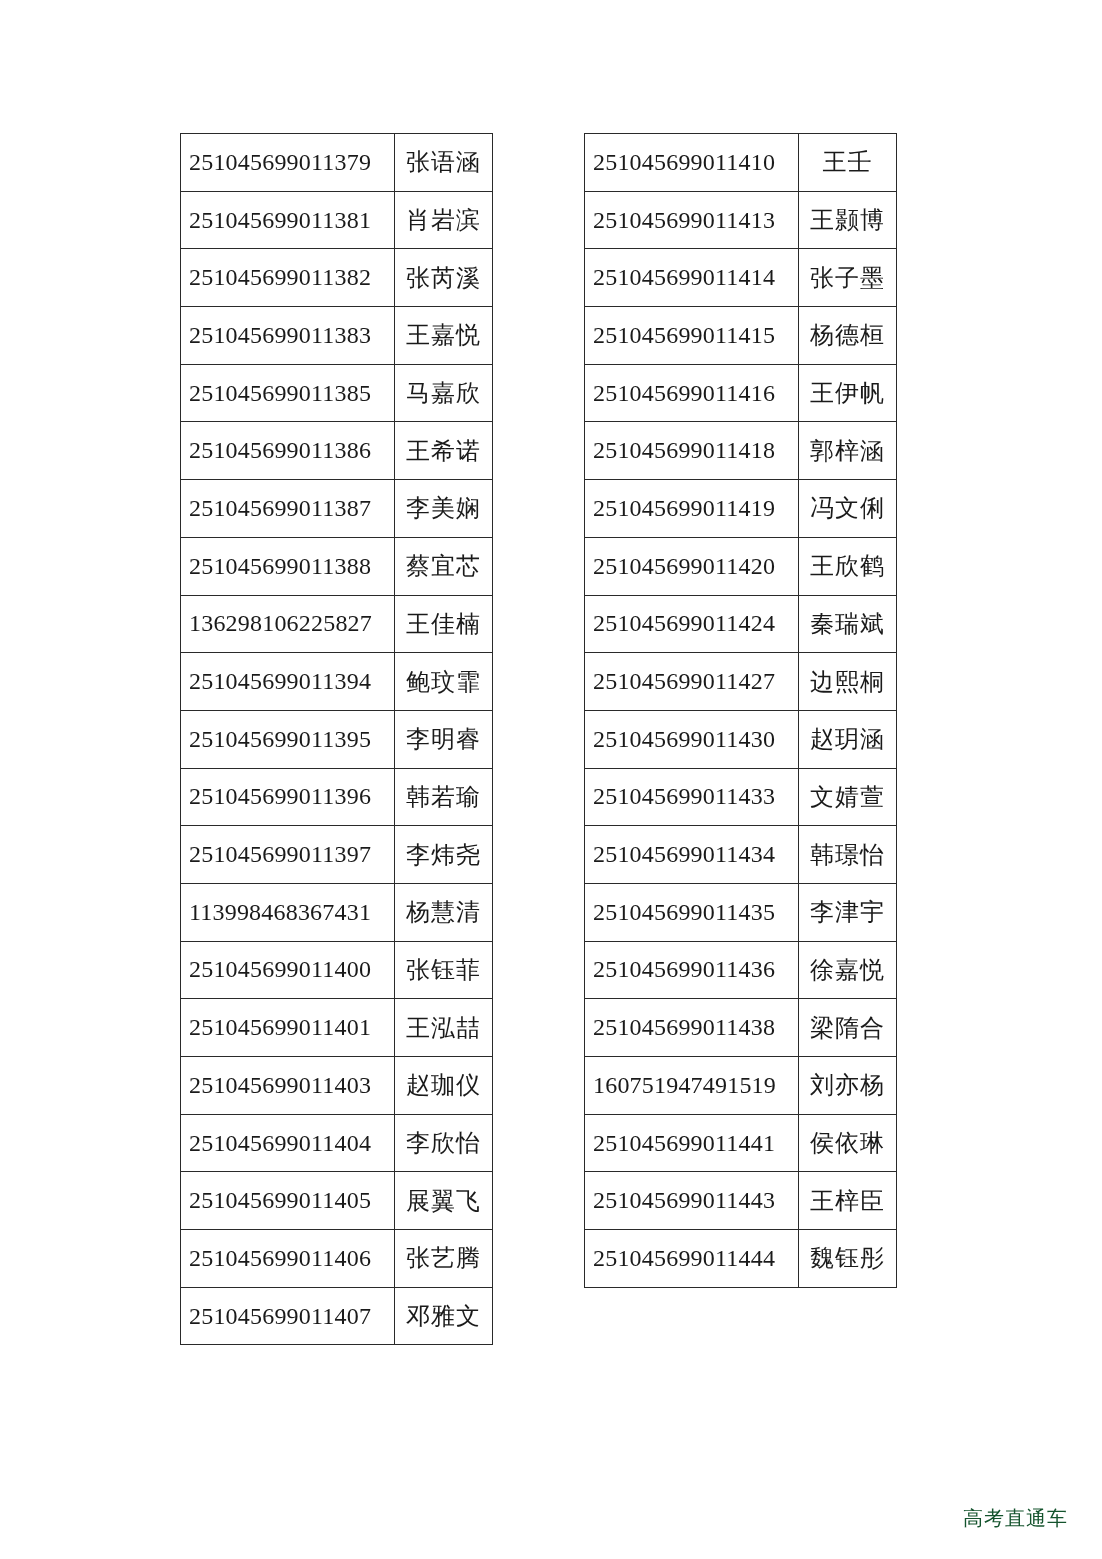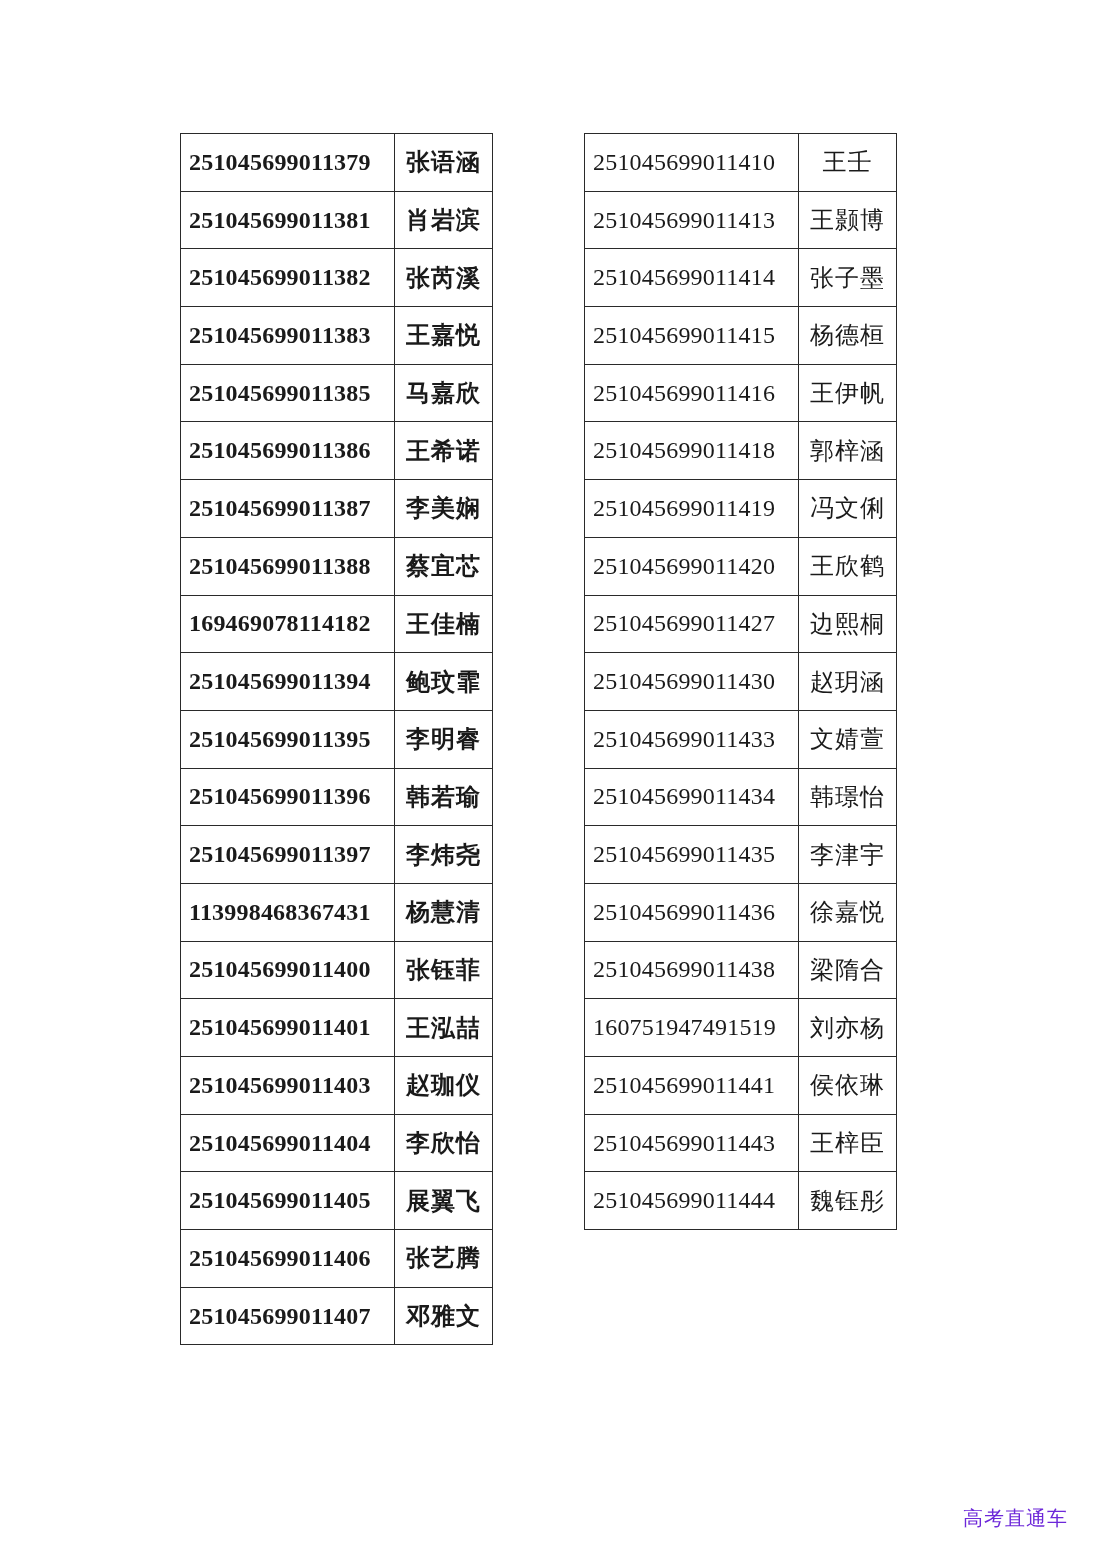--- a/index.html
+++ b/index.html
@@ -20,21 +20,21 @@
     left: 0; top: 0;
     width: 1102px;
     height: 1559px;
   }
   table.roster {
     position: absolute;
     top: 133px;
     border-collapse: collapse;
     table-layout: fixed;
   }
-  table.roster.left { left: 180px; font-weight: bold; }
+  table.roster.left { left: 180px; }
   table.roster.right { left: 584px; }
   table.roster td {
     border: 1.3px solid #2a2a2a;
     height: 57.7px;
     padding: 0;
     vertical-align: middle;
     white-space: nowrap;
     overflow: hidden;
   }
   table.roster td.id {
@@ -52,21 +52,21 @@
     text-align: center;
     box-sizing: border-box;
     letter-spacing: 1px;
   }
   .watermark {
     position: absolute;
     left: 963px;
     top: 1505px;
     font-family: Liberation Sans, sans-serif;
     font-size: 20px;
-    color: #6d28d9;
+    color: #14532d;
     letter-spacing: 1px;
   }
 </style>
 </head>
 <body>
 
 <div class="page">
 
   <table class="roster left">
     <tbody id="left-body">
@@ -96,21 +96,21 @@
         </tr>
         <tr>
           <td class="id">251045699011387</td>
           <td class="name">李美娴</td>
         </tr>
         <tr>
           <td class="id">251045699011388</td>
           <td class="name">蔡宜芯</td>
         </tr>
         <tr>
-          <td class="id">169469078114182</td>
+          <td class="id">136298106225827</td>
           <td class="name">王佳楠</td>
         </tr>
         <tr>
           <td class="id">251045699011394</td>
           <td class="name">鲍玟霏</td>
         </tr>
         <tr>
           <td class="id">251045699011395</td>
           <td class="name">李明睿</td>
         </tr>
@@ -185,20 +185,24 @@
         </tr>
         <tr>
           <td class="id">251045699011419</td>
           <td class="name">冯文俐</td>
         </tr>
         <tr>
           <td class="id">251045699011420</td>
           <td class="name">王欣鹤</td>
         </tr>
         <tr>
+          <td class="id">251045699011424</td>
+          <td class="name">秦瑞斌</td>
+        </tr>
+        <tr>
           <td class="id">251045699011427</td>
           <td class="name">边熙桐</td>
         </tr>
         <tr>
           <td class="id">251045699011430</td>
           <td class="name">赵玥涵</td>
         </tr>
         <tr>
           <td class="id">251045699011433</td>
           <td class="name">文婧萱</td>

